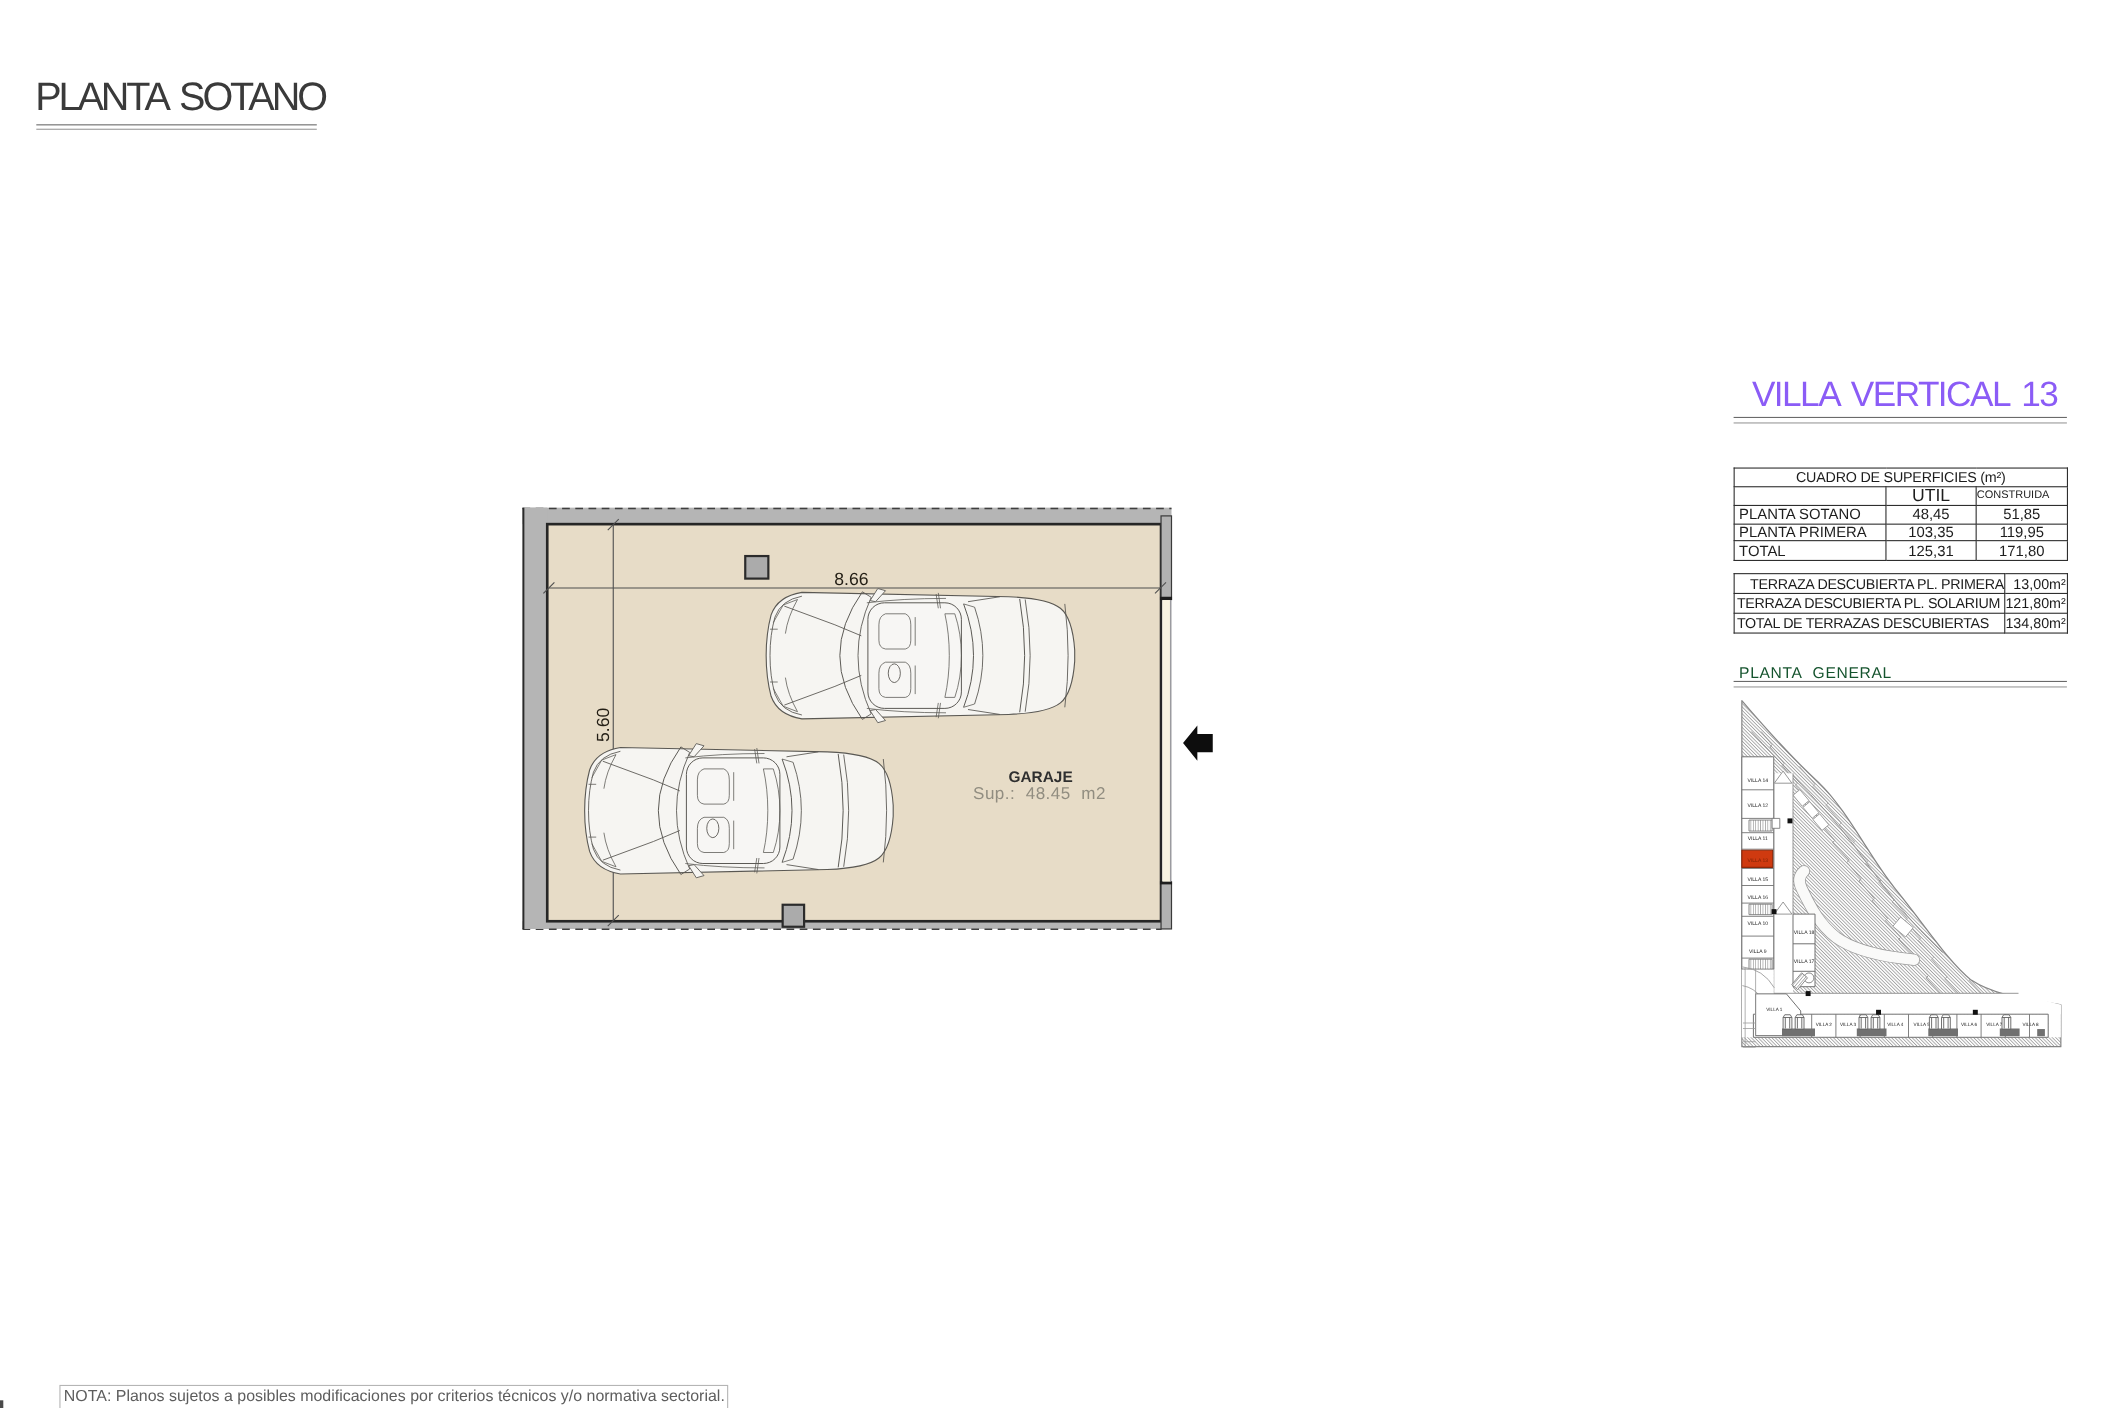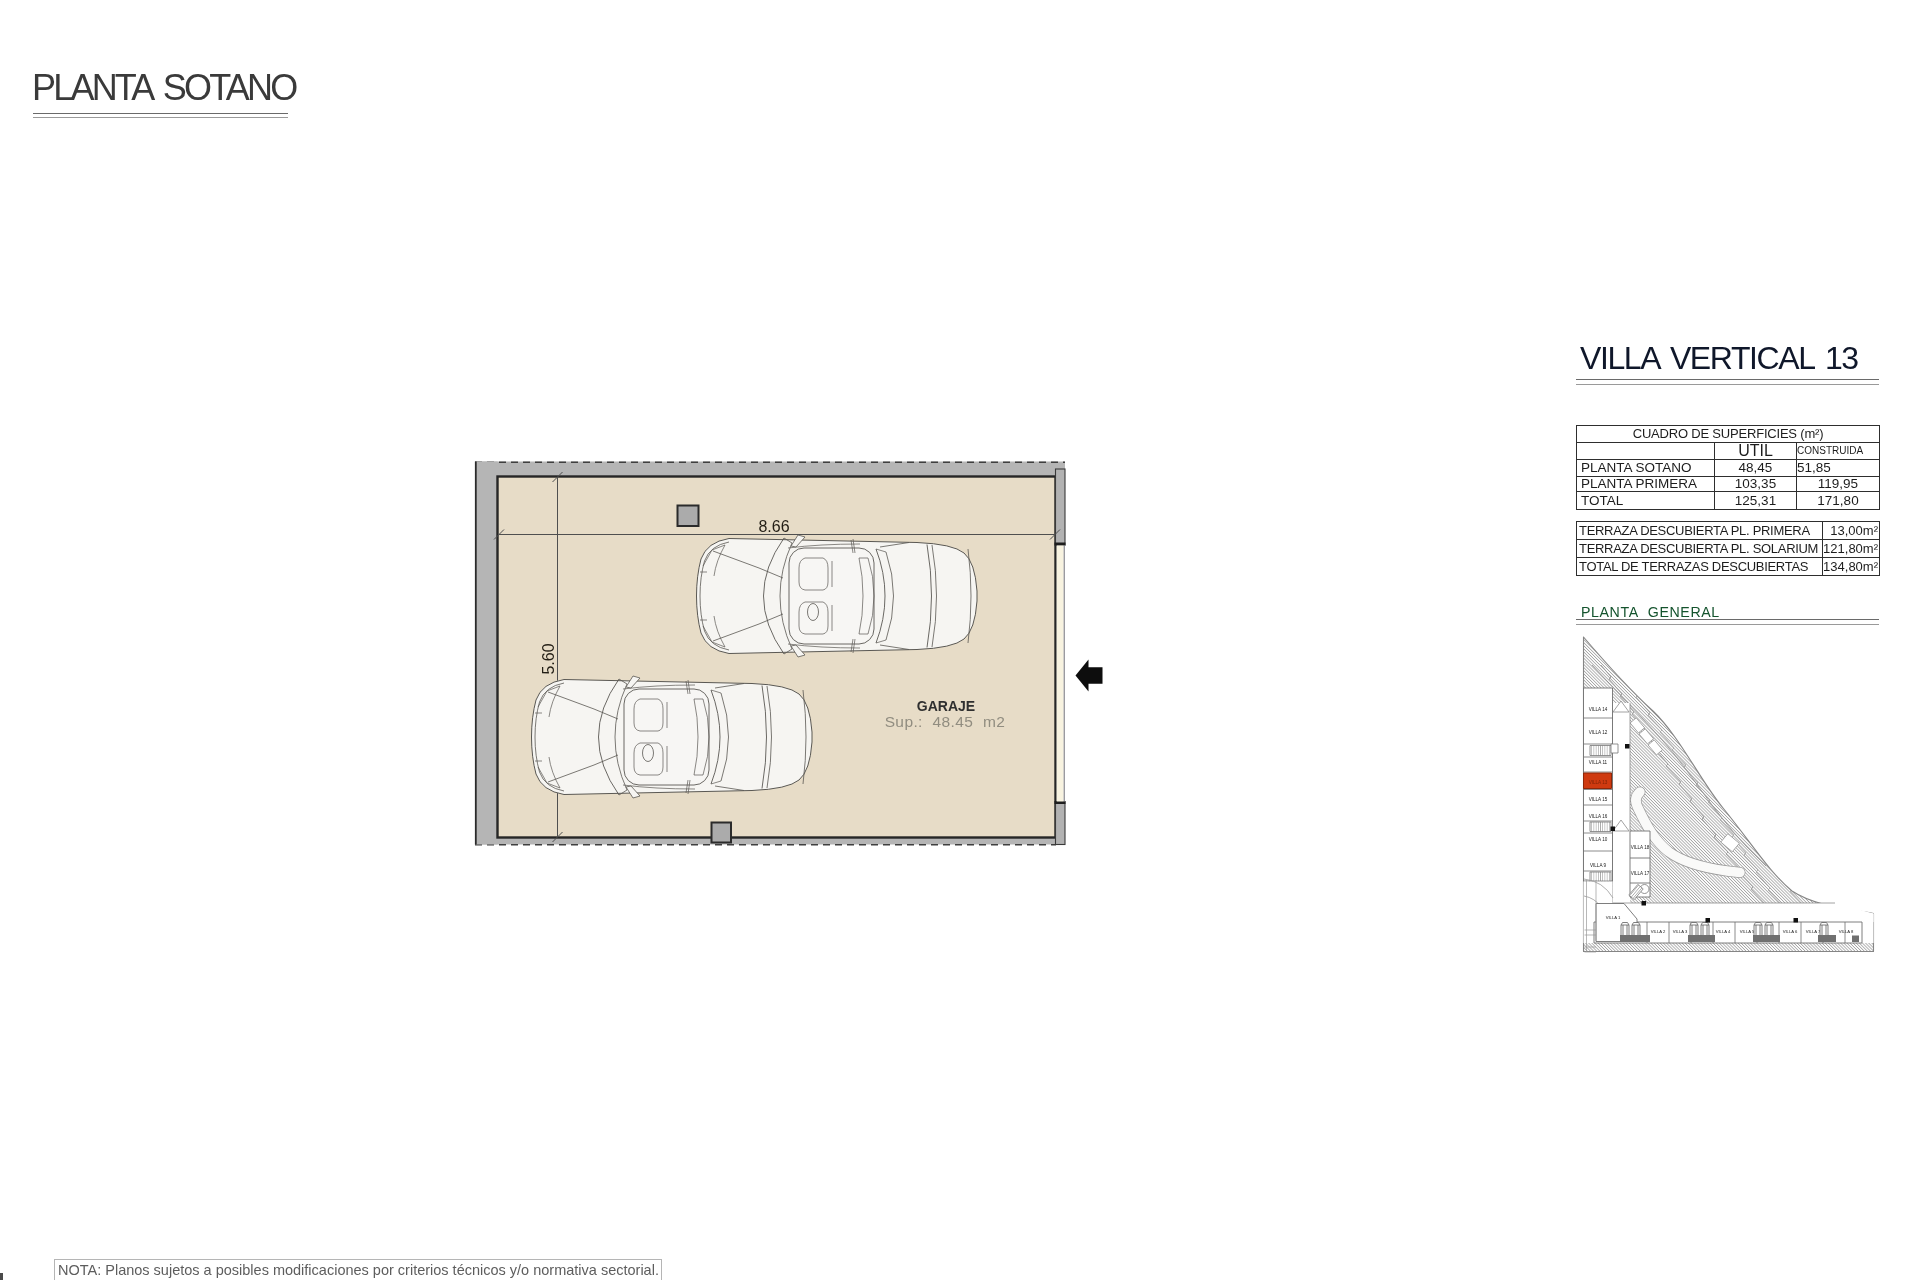--- a/index.html
+++ b/index.html
@@ -266,21 +266,21 @@
 <g fill="#111">
 <rect x="1625" y="744" width="4.5" height="4.5"></rect>
 <rect x="1610.5" y="826.5" width="4.5" height="4.5"></rect>
 <rect x="1641.5" y="901" width="4.5" height="4.5"></rect>
 <rect x="1705.5" y="918" width="4.5" height="4.5"></rect>
 <rect x="1793.5" y="918" width="4.5" height="4.5"></rect>
 </g>
 </g>
 </svg>
 
-<div class="abs" style="left:1580px;top:340px;width:303px;font-size:32px;letter-spacing:-1.4px;word-spacing:4px;color:#0f172a;">VILLA VERTICAL 13</div>
+<div class="abs" style="left:1580px;top:340px;width:303px;text-align:center;font-size:32px;letter-spacing:-1.4px;word-spacing:4px;color:#8b5cf6;">VILLA VERTICAL 13</div>
 
 <div class="abs" style="left:1576px;top:378.5px;width:303px;height:1px;background:#6a6a6a"></div>
 <div class="abs" style="left:1576px;top:383.5px;width:303px;height:1px;background:#9a9a9a"></div>
 
 <table class="abs" style="left:1576px;top:425px;width:303px;border-collapse:collapse;table-layout:fixed;font-size:13.5px;color:#1d1d1d;line-height:1">
 <colgroup>
       <col style="width:138px">
       <col style="width:82px">
       <col style="width:83px">
     </colgroup>
@@ -289,21 +289,21 @@
         <td colspan="3" style="border:1.6px solid #2e2e2e;height:16.5px;text-align:center;font-size:13px;letter-spacing:-0.2px;">CUADRO DE SUPERFICIES (m²)</td>
       </tr>
 <tr>
 <td style="border:1.6px solid #2e2e2e;height:16.5px"></td>
 <td style="border:1.6px solid #2e2e2e;text-align:center;font-size:16px">UTIL</td>
 <td style="border:1.6px solid #2e2e2e;text-align:left;font-size:10px">CONSTRUIDA</td>
 </tr>
 <tr>
 <td style="border:1.6px solid #2e2e2e;height:17.5px;padding-left:4px">PLANTA SOTANO</td>
 <td style="border:1.6px solid #2e2e2e;text-align:center">48,45</td>
-<td style="border:1.6px solid #2e2e2e;text-align:left">51,85</td>
+<td style="border:1.6px solid #2e2e2e;text-align:center">51,85</td>
 </tr>
 <tr>
 <td style="border:1.6px solid #2e2e2e;height:15px;padding-left:4px">PLANTA PRIMERA</td>
 <td style="border:1.6px solid #2e2e2e;text-align:center">103,35</td>
 <td style="border:1.6px solid #2e2e2e;text-align:center">119,95</td>
 </tr>
 <tr>
 <td style="border:1.6px solid #2e2e2e;height:18px;padding-left:4px">TOTAL</td>
 <td style="border:1.6px solid #2e2e2e;text-align:center">125,31</td>
 <td style="border:1.6px solid #2e2e2e;text-align:center">171,80</td>
@@ -311,21 +311,21 @@
 </tbody>
   </table>
 
 <table class="abs" style="left:1576px;top:520.5px;width:303px;border-collapse:collapse;table-layout:fixed;font-size:13px;color:#1d1d1d;line-height:1;white-space:nowrap">
 <colgroup>
       <col style="width:246px">
       <col style="width:57px">
     </colgroup>
 <tbody>
       <tr>
-        <td style="border:1.6px solid #2e2e2e;height:18px;padding-left:2px;letter-spacing:-0.3px;overflow:visible">TERRAZA DESCUBIERTA PL. PRIMERA</td>
+        <td style="border:1.6px solid #2e2e2e;height:18px;padding-left:14px;letter-spacing:-0.3px;overflow:visible">TERRAZA DESCUBIERTA PL. PRIMERA</td>
 <td style="border:1.6px solid #2e2e2e;text-align:right;padding-right:1px">13,00m²</td>
       </tr>
 <tr>
         <td style="border:1.6px solid #2e2e2e;height:18px;padding-left:2px;letter-spacing:-0.3px;overflow:visible">TERRAZA DESCUBIERTA PL. SOLARIUM</td>
 <td style="border:1.6px solid #2e2e2e;text-align:right;white-space:nowrap;padding-right:1px">121,80m²</td>
       </tr>
 <tr>
         <td style="border:1.6px solid #2e2e2e;height:18px;padding-left:2px;letter-spacing:-0.3px;overflow:visible">TOTAL DE TERRAZAS DESCUBIERTAS</td>
 <td style="border:1.6px solid #2e2e2e;text-align:right;white-space:nowrap;padding-right:1px">134,80m²</td>
       </tr>

